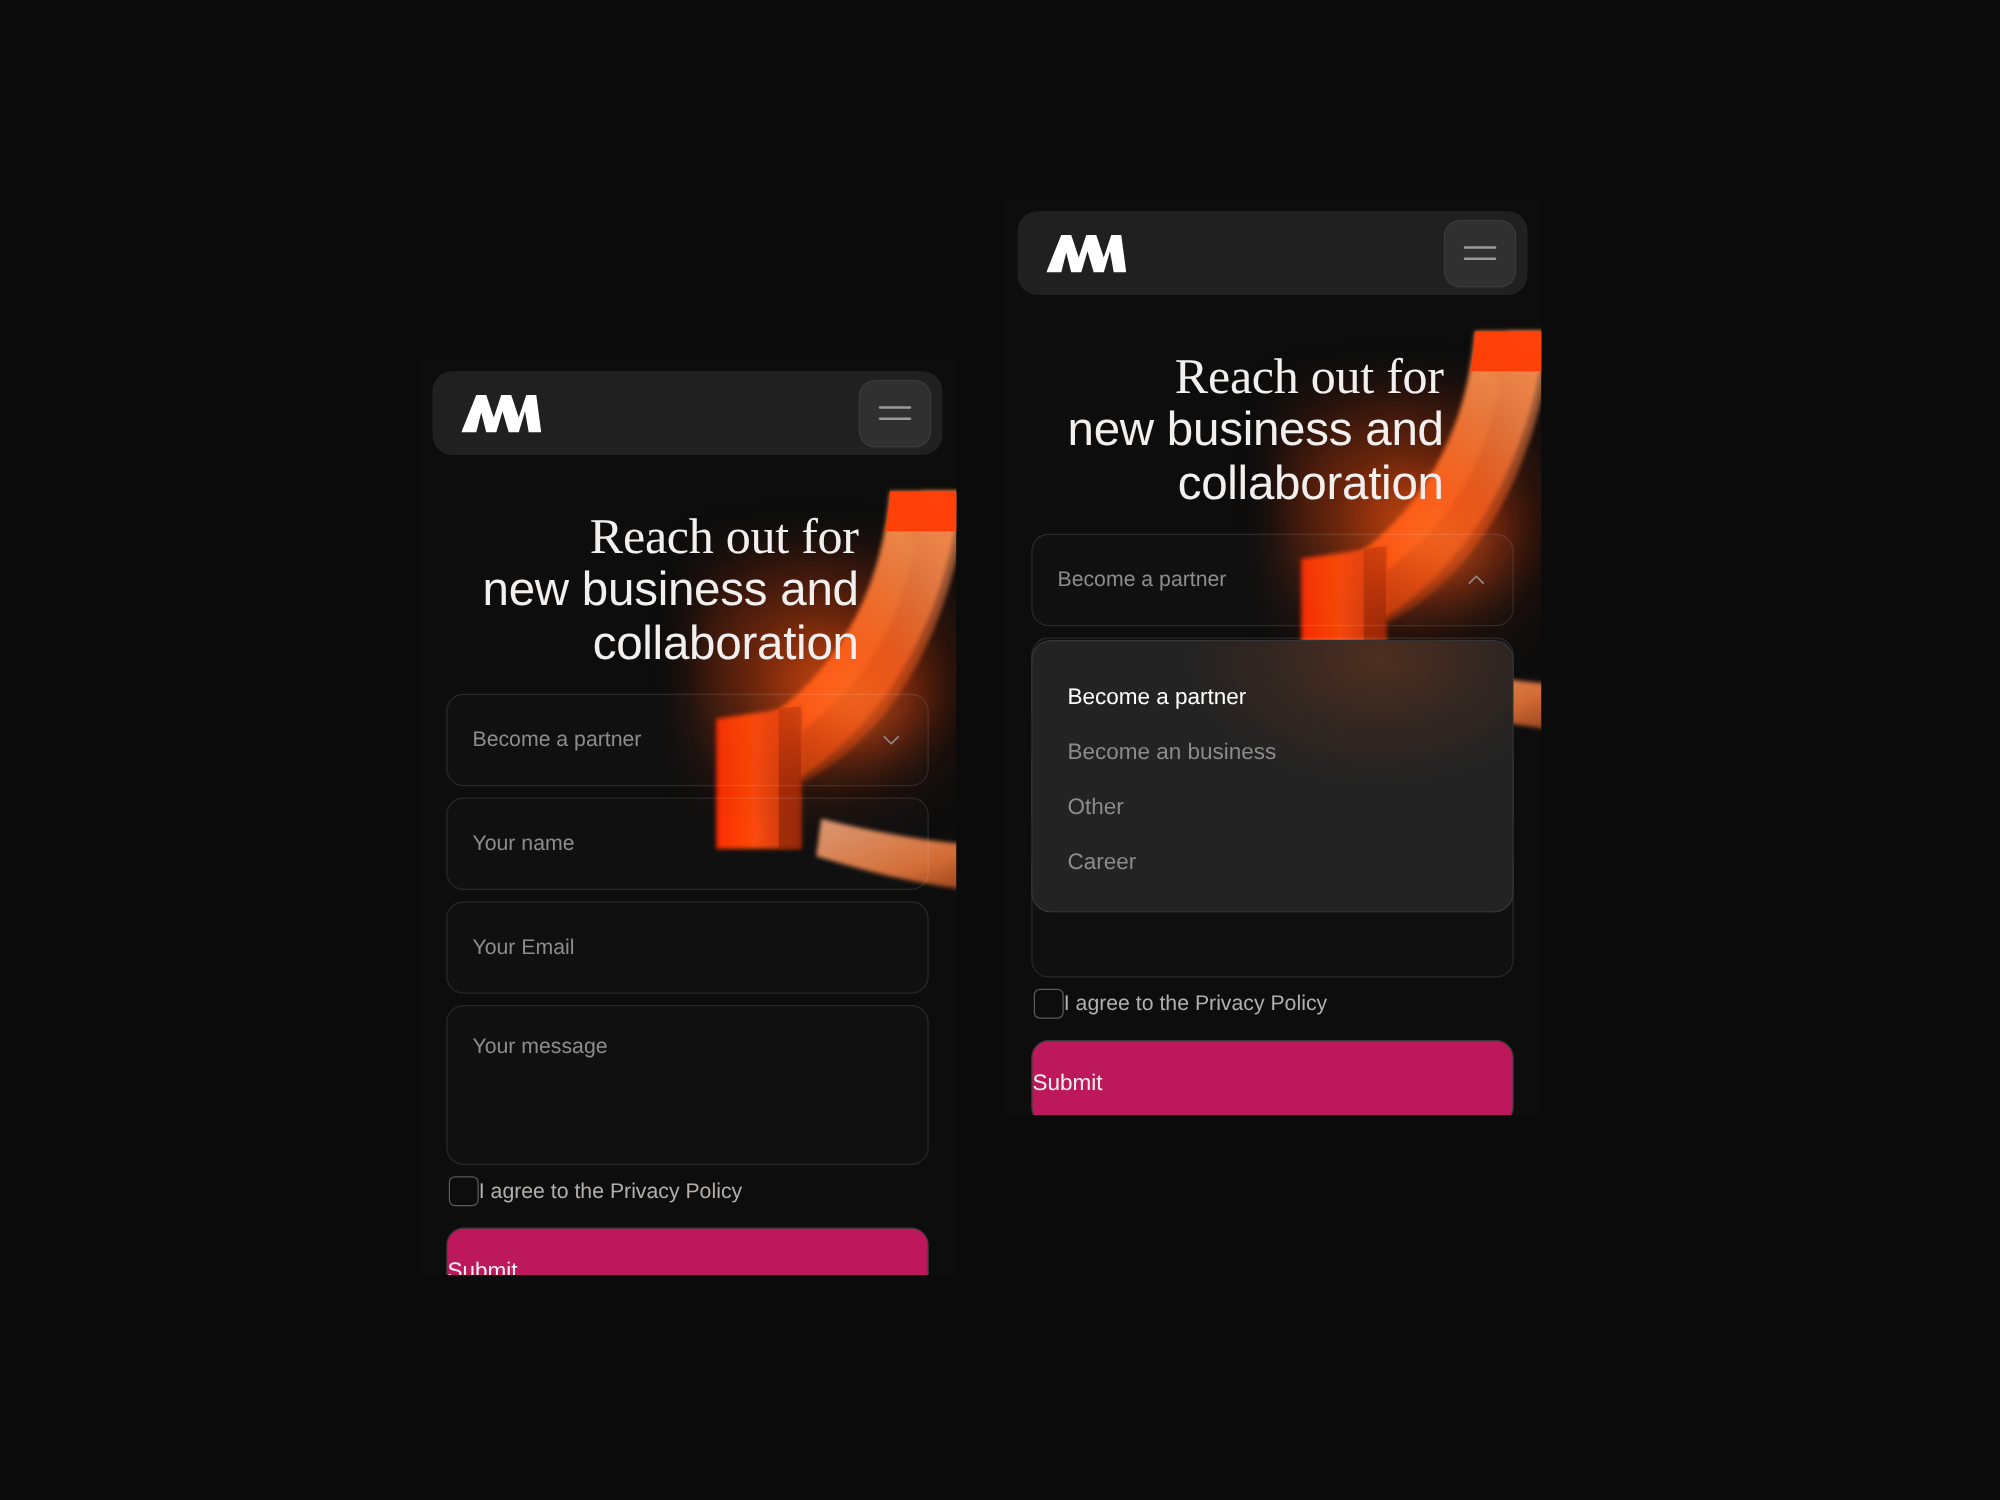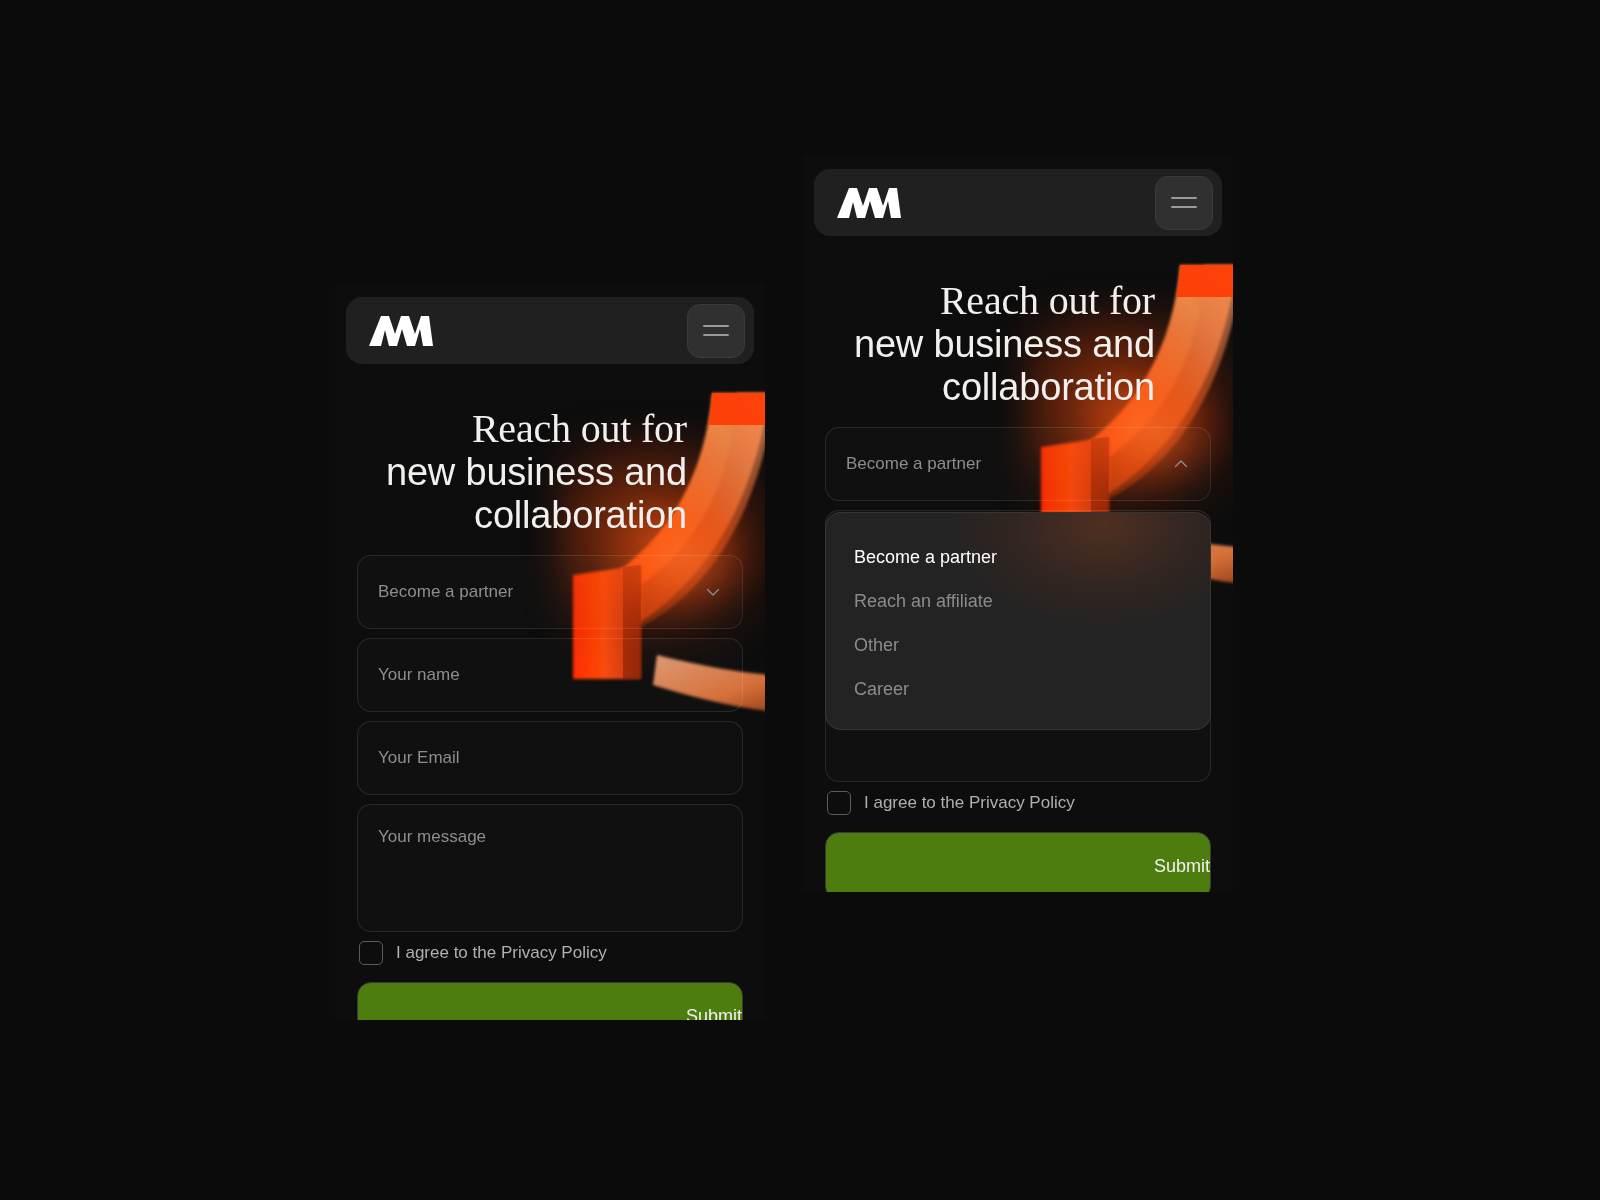--- a/index.html
+++ b/index.html
@@ -177,48 +177,47 @@
     width: 18px;
     height: 18px;
     z-index: 2;
   }
   .chev svg { display: block; }
 
   
   .agree {
     display: flex;
     align-items: center;
-    gap: 13px;
     margin-top: 9px;
     margin-bottom: 17px;
     padding-left: 2px;
   }
   .cbx {
     width: 24px;
     height: 24px;
     border: 1px solid #5b5b5b;
     border-radius: 5px;
     background: transparent;
     flex: none;
     cursor: pointer;
   }
   .agree-label { font-size: 17px; color: #b2b0ae; }
 
   .submit {
     width: 386px;
     height: 68px;
     border-radius: 14px;
-    background: #4d7c0f;
+    background: #be185d;
     border: 1px solid #3a3a3a;
     color: #f4f2f0;
     font-size: 18px;
     font-family: "Liberation Sans", sans-serif;
     display: flex;
     align-items: center;
-    justify-content: flex-end;
+    justify-content: flex-start;
     cursor: pointer;
   }
 
   
   .dropdown {
     position: absolute;
     left: 22px;
     top: 357px;
     width: 386px;
     border: 1px solid rgba(255,255,255,0.085);
@@ -439,19 +438,19 @@
         <span class="agree-label">I agree to the Privacy Policy</span>
       </div>
 
       <div class="submit">
         <span>Submit</span>
       </div>
     </div>
 
     <div class="dropdown">
       <div class="dd-item active">Become a partner</div>
-      <div class="dd-item">Reach an affiliate</div>
+      <div class="dd-item">Become an business</div>
       <div class="dd-item">Other</div>
       <div class="dd-item">Career</div>
     </div>
   </div>
 
 </div>
 
 </body></html>

